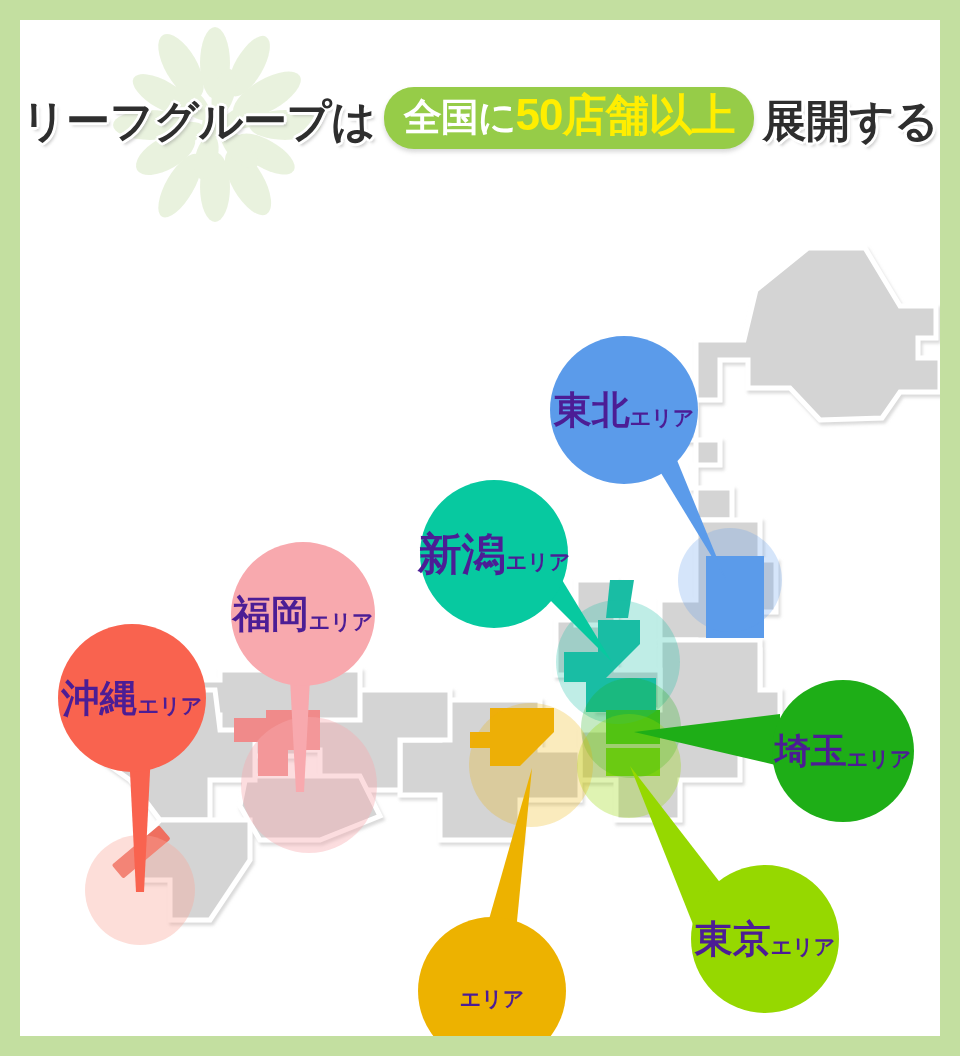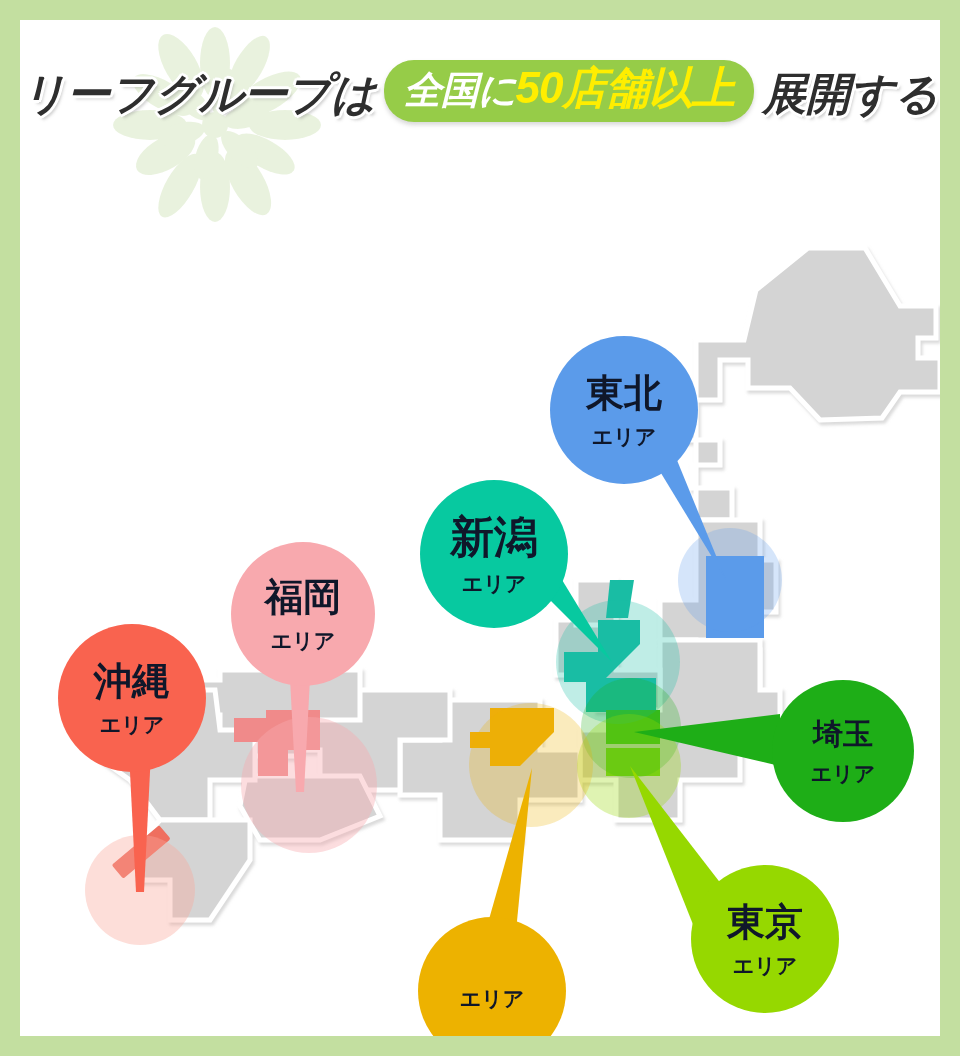--- a/index.html
+++ b/index.html
@@ -59,24 +59,23 @@
     color: #2e2e2e;
     letter-spacing: -0.5px;
     text-shadow:
       2px 2px 0 #ffffff, -2px 2px 0 #ffffff,
       2px -2px 0 #ffffff, -2px -2px 0 #ffffff,
       0 3px 0 #ffffff, 0 -3px 0 #ffffff,
       3px 0 0 #ffffff, -3px 0 0 #ffffff,
       3px 4px 3px rgba(120,120,120,0.35);
   }
   #headline-1 {
-    top: 43px;
+    top: 70px;
     font-size: 44px;
     line-height: 52px;
-    font-style: italic;
   }
   #headline-2 {
     top: 130px;
     font-size: 44px;
     line-height: 52px;
   }
 
   .hl-seg { display: inline-block; vertical-align: middle; }
 
   #badge {
@@ -120,24 +119,24 @@
   }
 
   
   .pin {
     position: absolute;
   }
   .pin-bubble {
     position: absolute;
     border-radius: 50%;
     display: flex;
-    flex-direction: column;
+    flex-direction: row;
     align-items: center;
     justify-content: center;
-    color: #0f172a;
+    color: #4c1d95;
     z-index: 2;
   }
   .pin-name {
     font-weight: bold;
     line-height: 1.0;
     letter-spacing: 0px;
     white-space: nowrap;
   }
   .pin-sub {
     font-weight: bold;
@@ -318,21 +317,21 @@
 
       <div class="pin">
         <div class="pin-bubble" style="left:530px; top:116px; width:148px; height:148px; background:#5b9bea;">
           <span class="pin-name" style="font-size:38px;">東北</span>
           <span class="pin-sub" style="font-size:21px;">エリア</span>
         </div>
       </div>
 
       <div class="pin">
         <div class="pin-bubble" style="left:752px; top:460px; width:142px; height:142px; background:#1eae17;">
-          <span class="pin-name" style="font-size:30px;">埼玉</span>
+          <span class="pin-name" style="font-size:36px;">埼玉</span>
           <span class="pin-sub" style="font-size:21px;">エリア</span>
         </div>
       </div>
 
       <div class="pin">
         <div class="pin-bubble" style="left:671px; top:645px; width:148px; height:148px; background:#96d800;">
           <span class="pin-name" style="font-size:38px;">東京</span>
           <span class="pin-sub" style="font-size:21px;">エリア</span>
         </div>
       </div>

